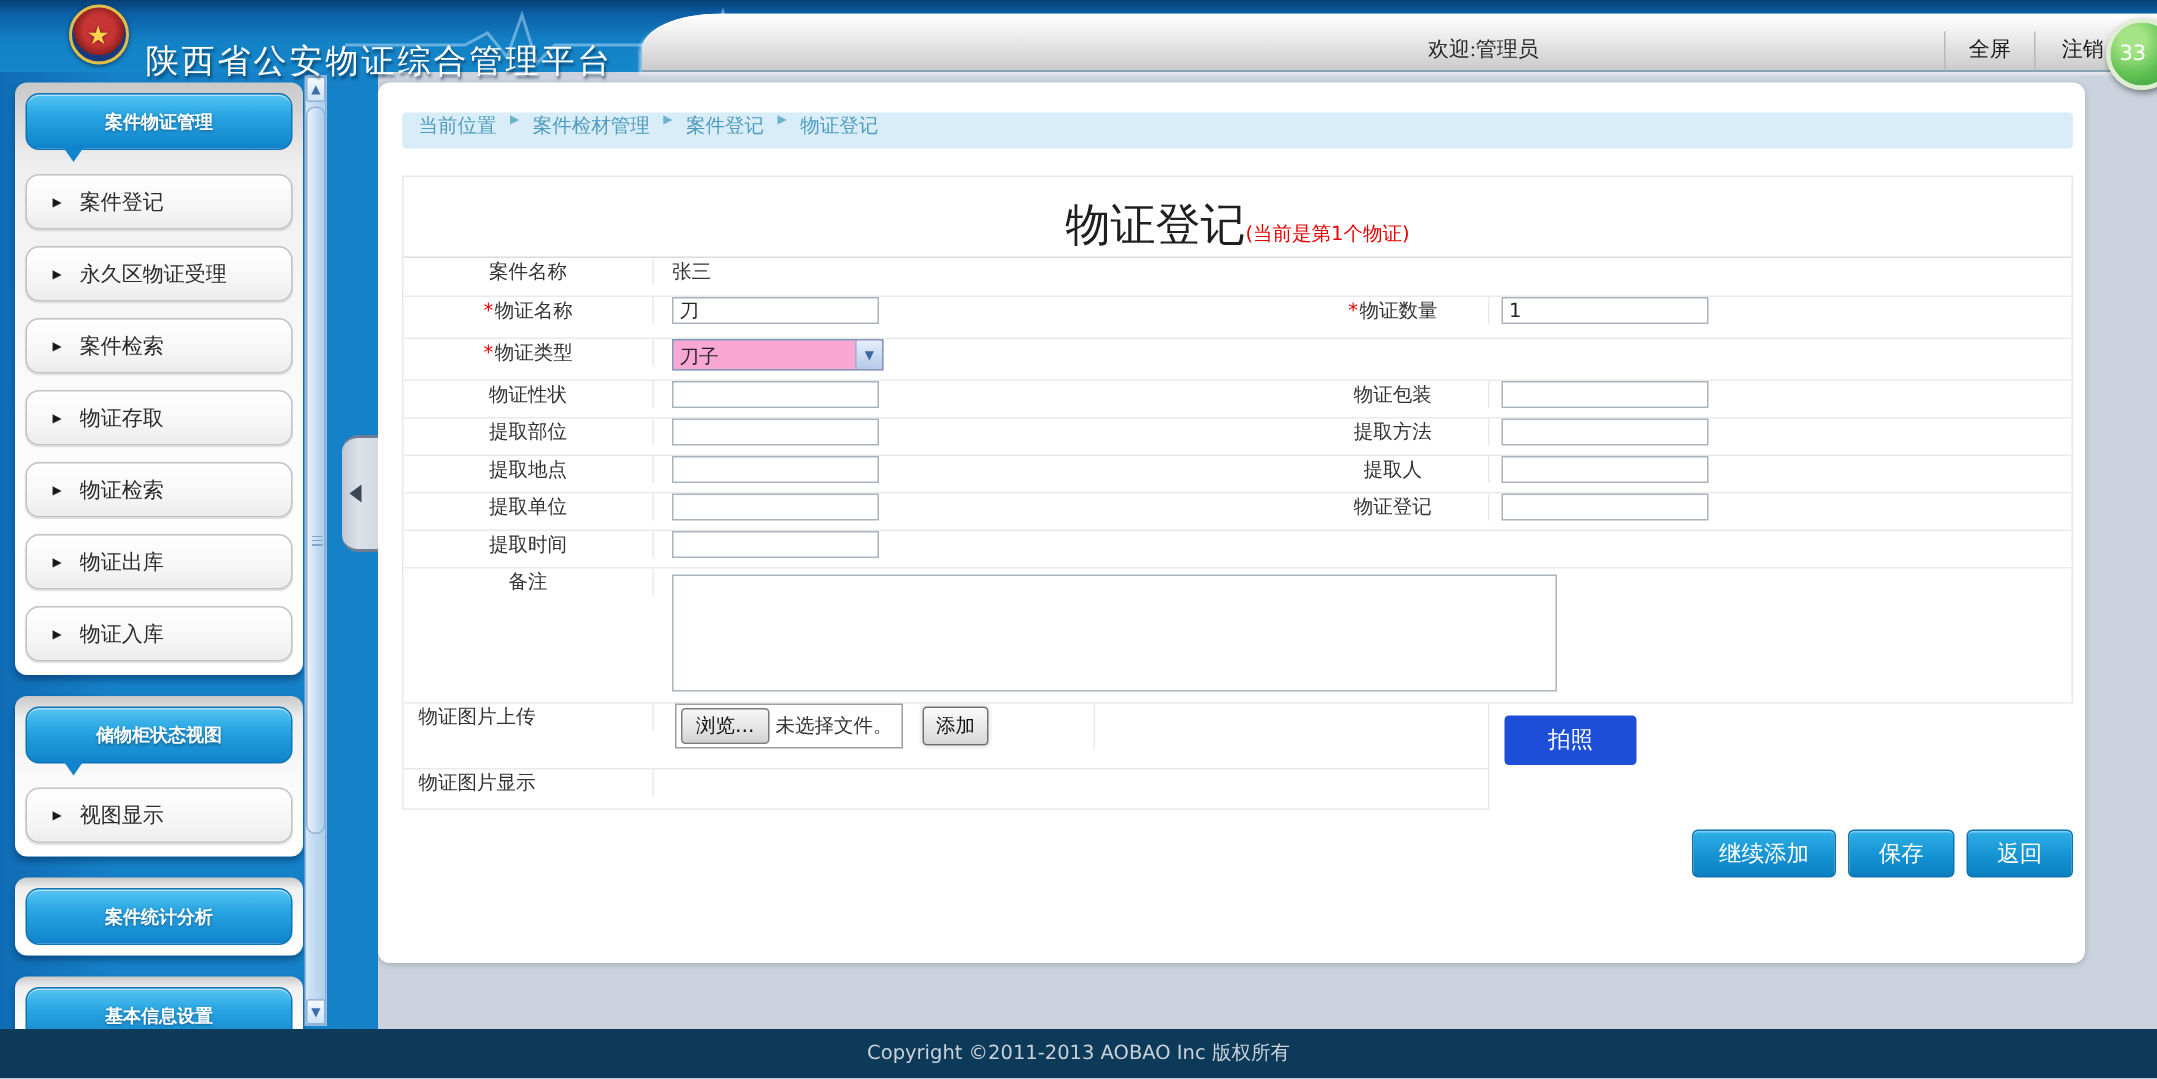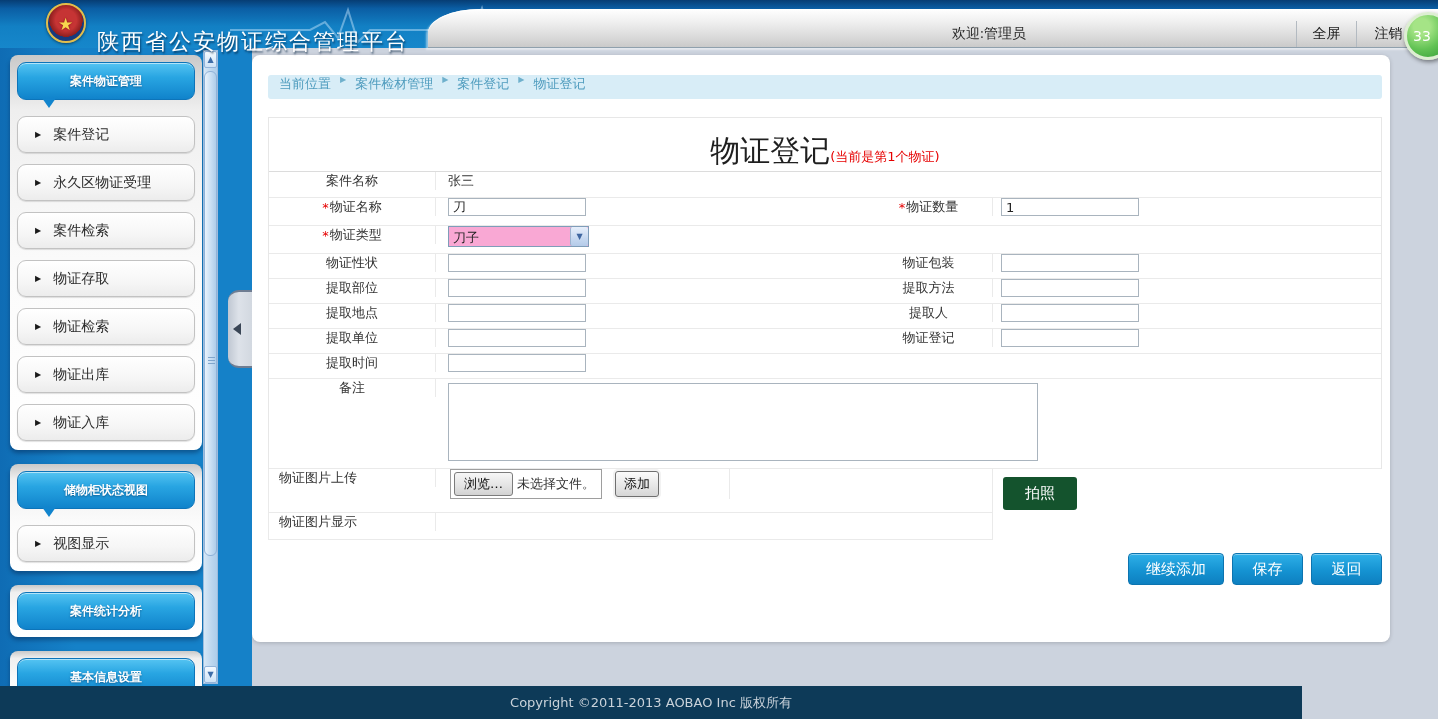--- a/index.html
+++ b/index.html
@@ -110,32 +110,32 @@
     font-family:"DejaVu Sans","Liberation Sans",sans-serif; font-size:13px; }
 
   .bottomrows { width:725px; border:1px solid #eaeaea; border-top:none; }
   .filecell { width:294px; border-right:1px solid #eaeaea; display:flex; align-items:center; padding-left:14px; }
   .filebox { display:flex; align-items:center; border:1px solid #9e9e9e; height:30px; padding:2px 6px 2px 3px; background:#fff; }
   .browse-btn { border:1px solid #7c7c7c; border-radius:3px; background:linear-gradient(180deg,#f7f7f7 0,#e3e3e3 60%,#d2d2d2 100%);
     font-size:13px; padding:2px 9px; color:#111; cursor:pointer; white-space:nowrap; }
   .nofile { font-size:13px; color:#333; margin-left:4px; white-space:nowrap; }
   .add-btn { border:1px solid #6f6f6f; border-radius:3px; background:linear-gradient(180deg,#fbfbfb 0,#e6e6e6 60%,#d6d6d6 100%);
     font-size:13px; padding:3px 8px; margin-left:13px; color:#111; cursor:pointer; box-shadow:0 0 0 2px #f2f2f2; }
-  .photo-btn { position:absolute; left:735px; top:360px; width:74px; height:33px; background:#14532d;
+  .photo-btn { position:absolute; left:735px; top:360px; width:88px; height:33px; background:#1d4ed8;
     border:none; border-radius:3px; color:#fff; font-size:15px; cursor:pointer;
     font-family:"DejaVu Sans","Liberation Sans",sans-serif;text-align:center; }
 
   .btnrow { width:1114px; display:flex; justify-content:flex-end; gap:8px; margin-top:13px; }
   .blue-btn { height:32px; border:1px solid #0c74b0; border-radius:4px; color:#fff; font-size:15px; cursor:pointer;
     background:linear-gradient(180deg,#2fb0e8 0,#1593d2 55%,#0d7fc0 100%);
     box-shadow:inset 0 1px 0 rgba(255,255,255,.4); font-family:"DejaVu Sans","Liberation Sans",sans-serif; }
   .w96{width:96px}.w71{width:71px}
 
   
-  .footer { position:absolute; left:0; bottom:0; width:1302px; height:33px; background:#0d3a58;
+  .footer { position:absolute; left:0; bottom:0; width:1438px; height:33px; background:#0d3a58;
     color:#c9d2da; font-size:13px; text-align:center; line-height:33px; z-index:30; }
 </style>
 </head>
 <body>
 
 <div id="app">
 
   <div class="header">
     <svg class="ekg" width="560" height="48" viewBox="0 0 560 48">
       <polyline points="0,30 80,30 95,22 108,38 118,10 128,42 140,30 215,30 228,20 240,38 252,8 262,40 274,30 360,30 372,24 382,36 392,14 402,40 414,30 560,30" fill="none" stroke="#cdeaff" stroke-width="2"></polyline>

